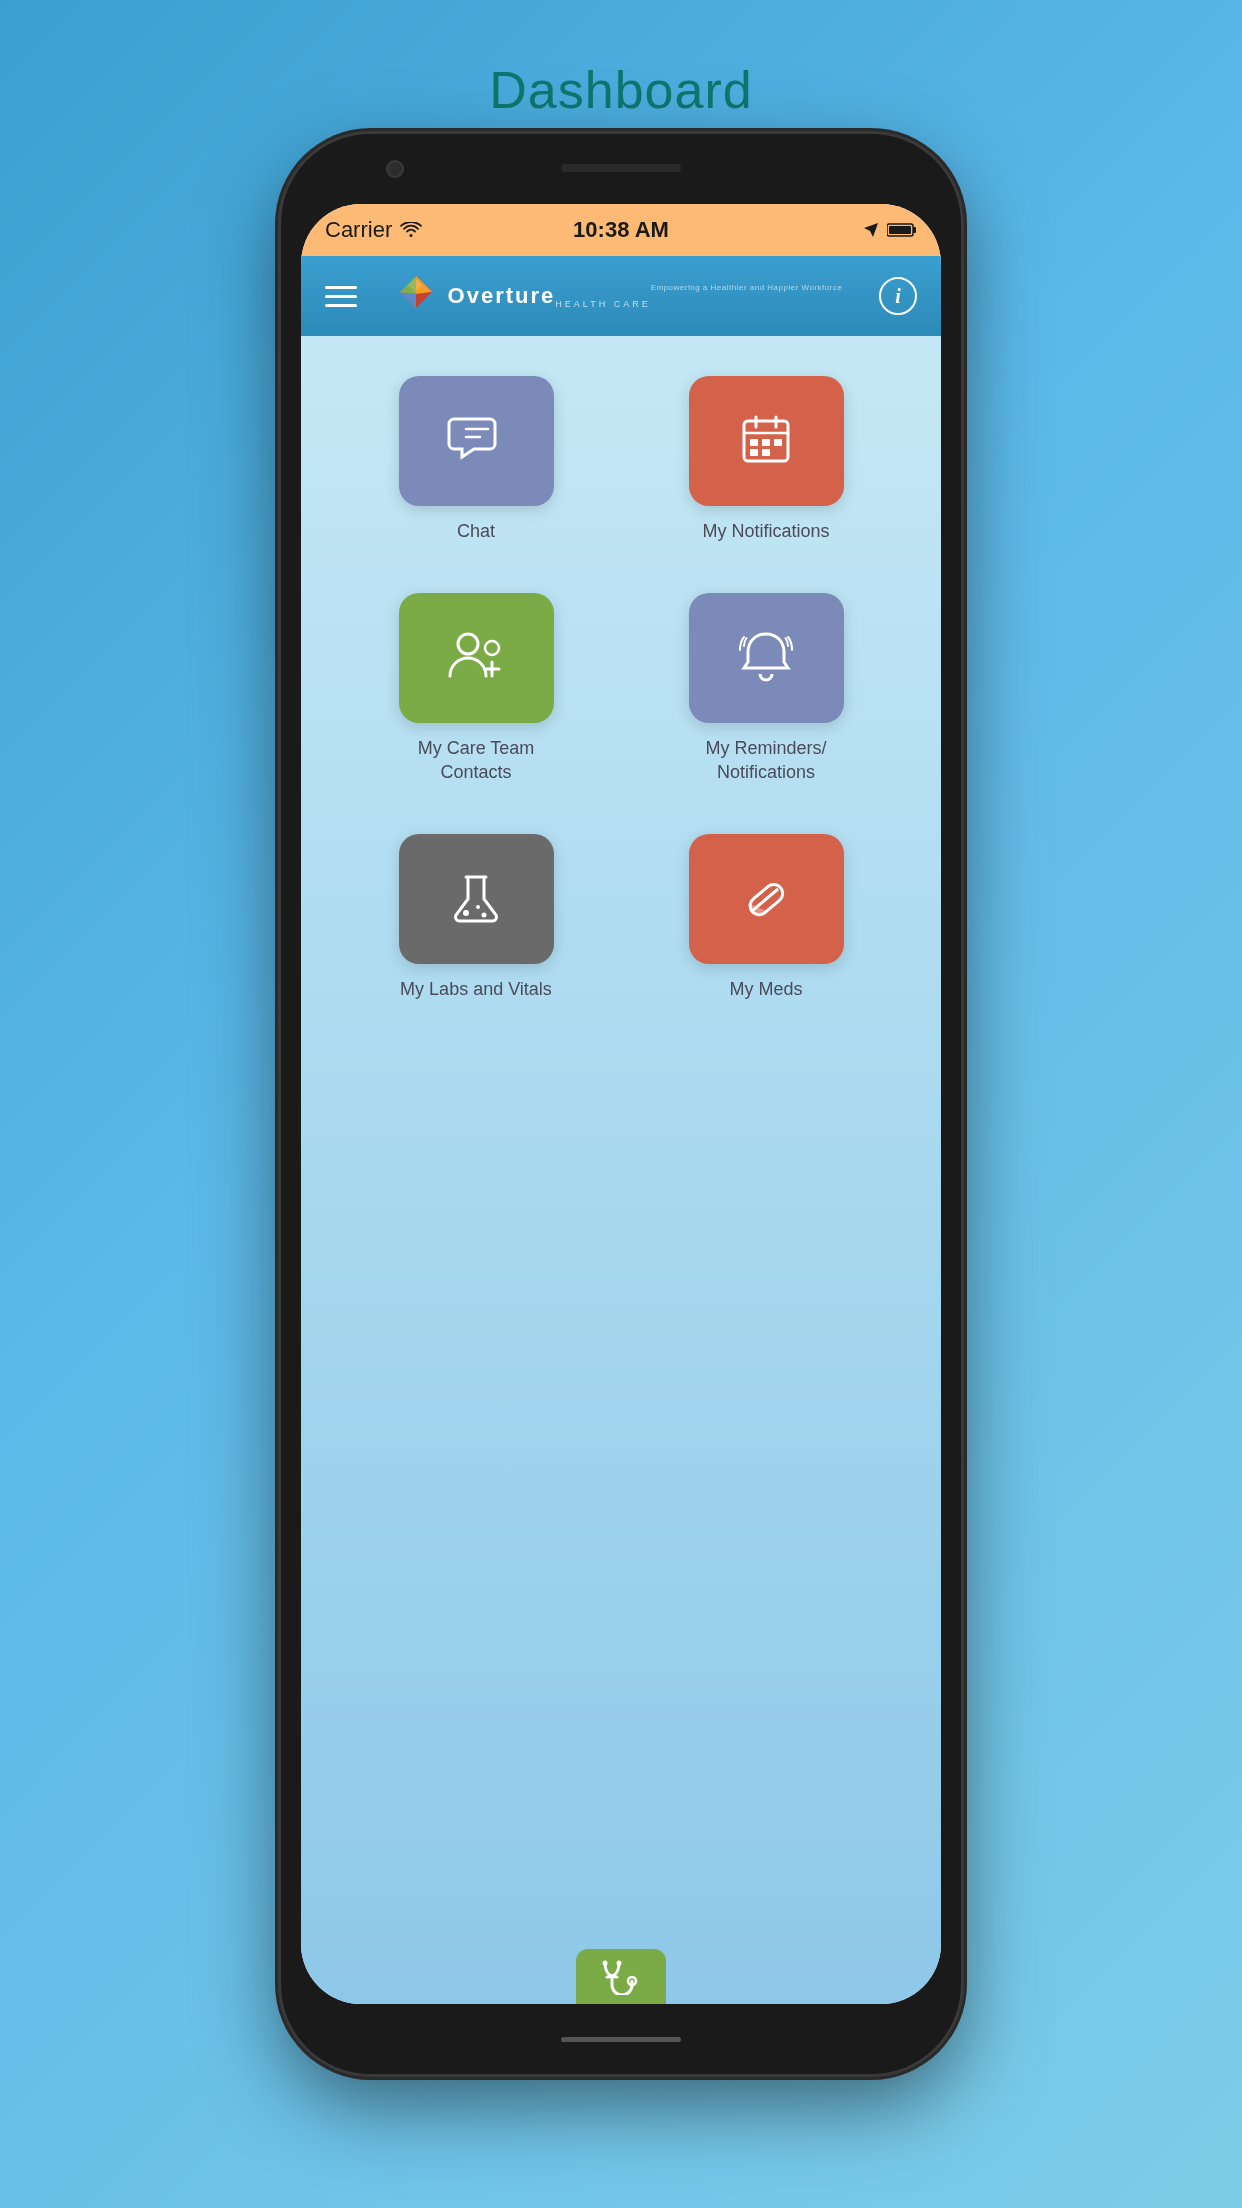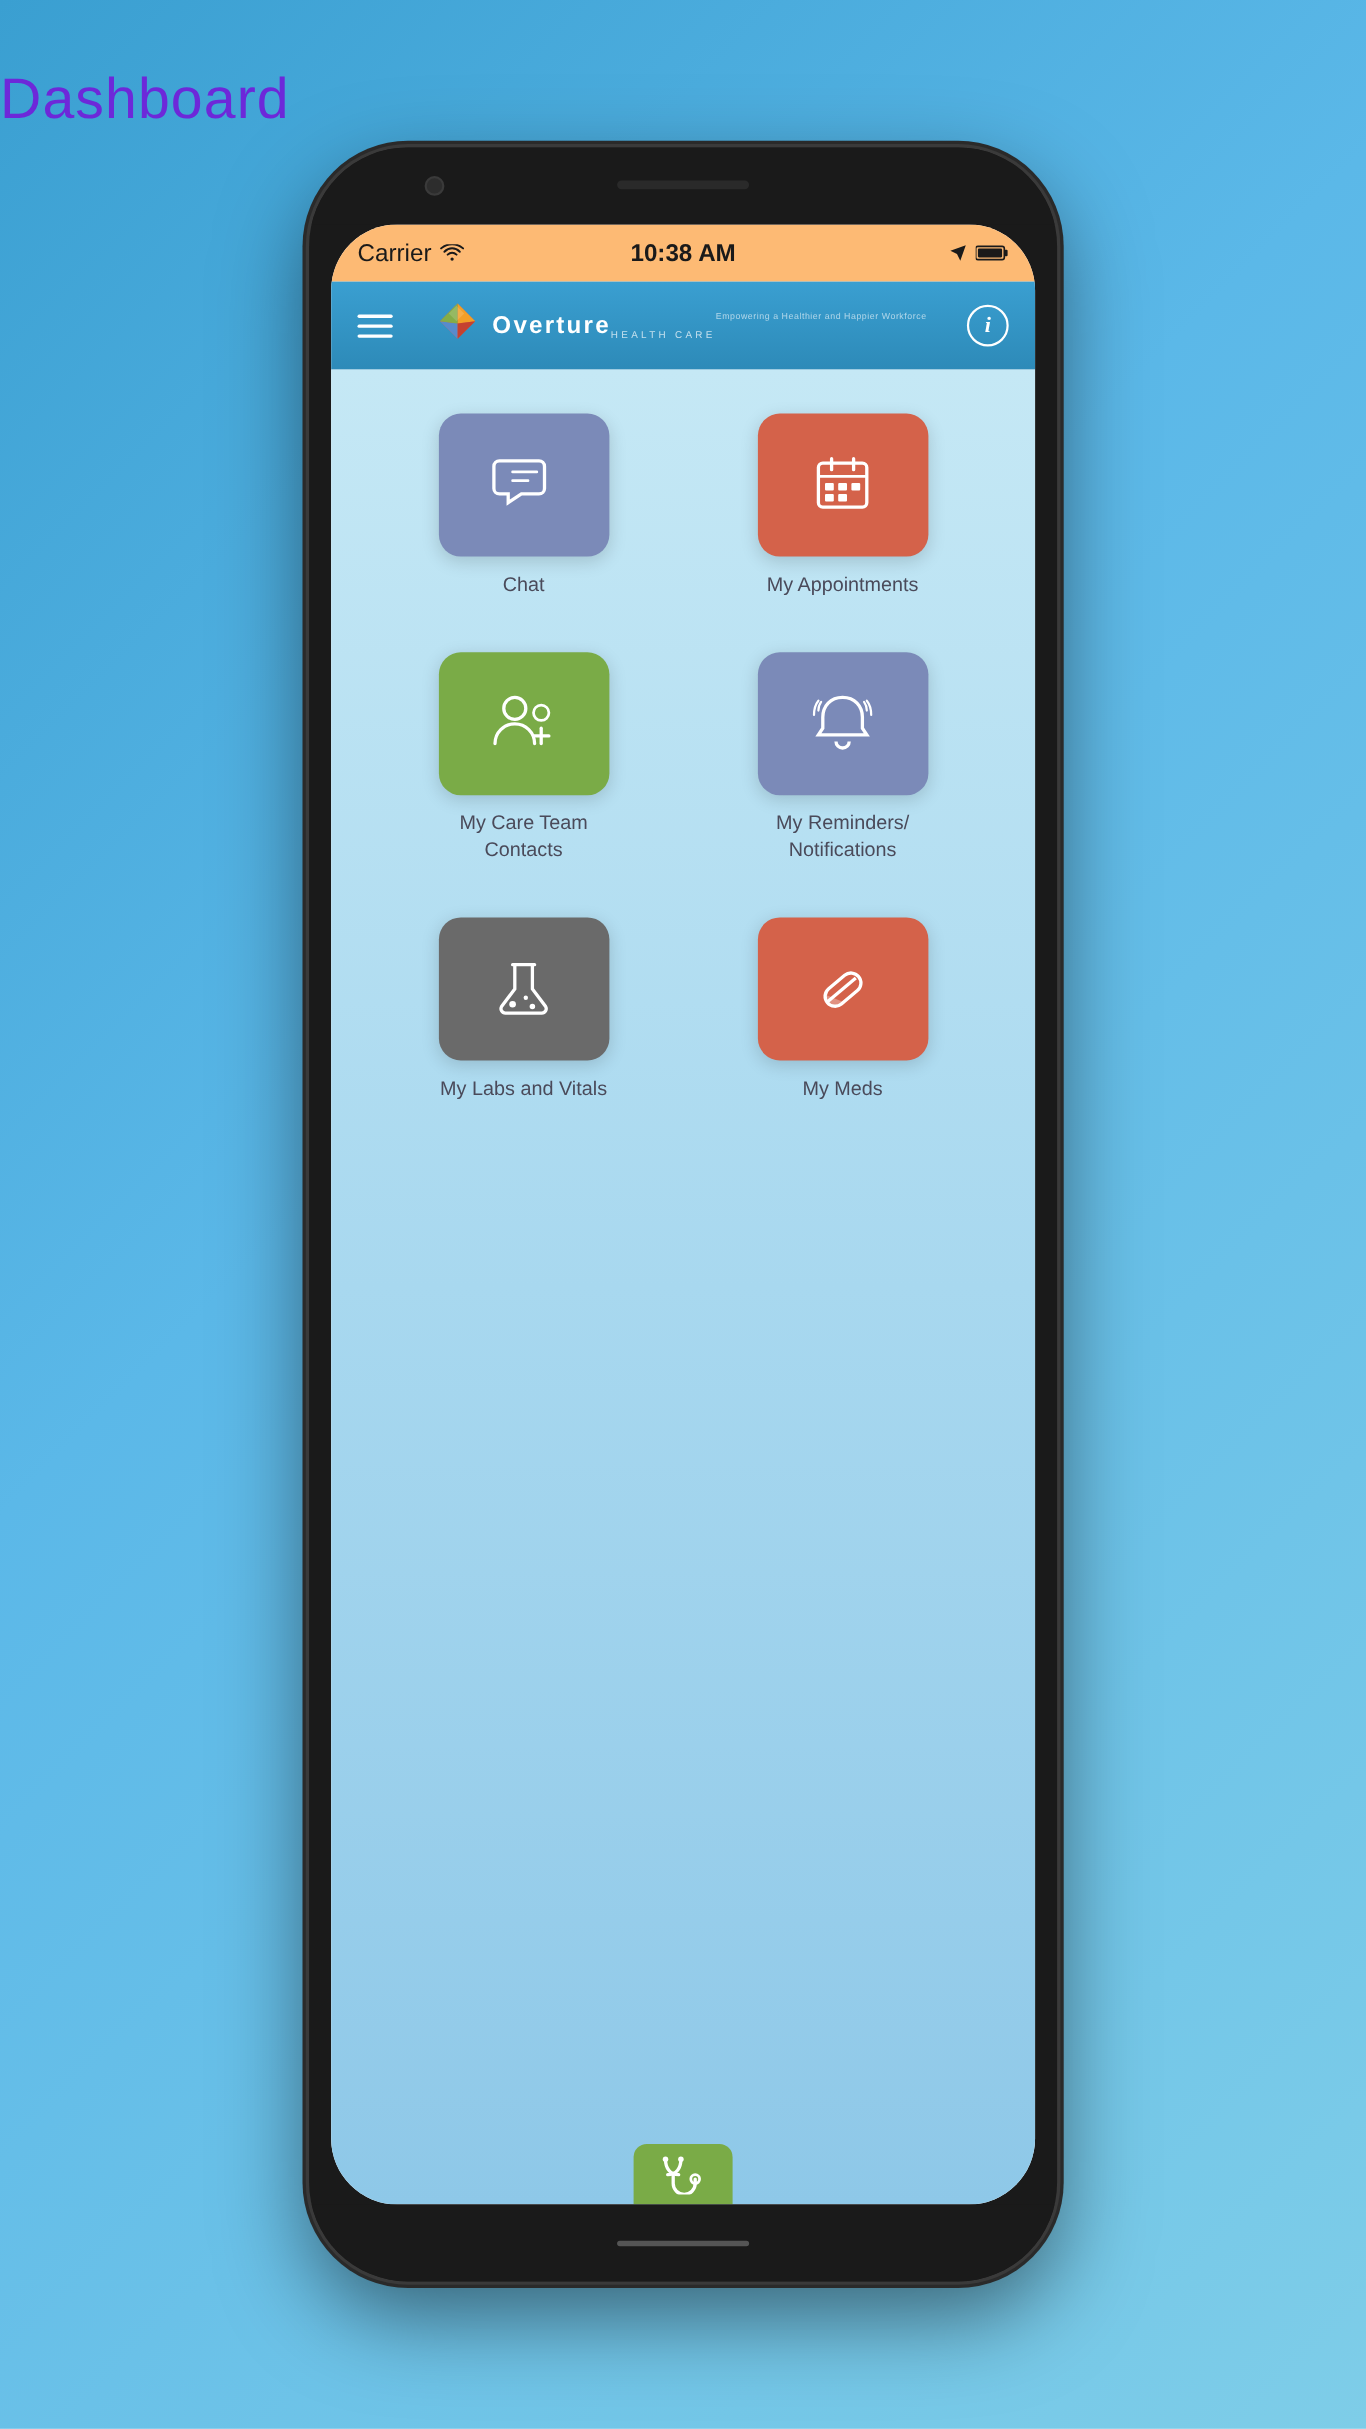--- a/index.html
+++ b/index.html
@@ -12,21 +12,22 @@
       align-items: center;
       justify-content: center;
       font-family: -apple-system, 'Helvetica Neue', Arial, sans-serif;
       overflow: hidden;
     }
 
     .page-title {
       position: absolute;
       top: 60px;
       left: 0; right: 0;
-      color: #6d28d9;
+      text-align: center;
+      color: #0f766e;
       font-size: 52px;
       font-weight: 300;
       letter-spacing: 1px;
     }
 
     
     .phone {
       width: 680px;
       height: 1940px;
       background: #1a1a1a;
@@ -378,21 +379,21 @@
               <line x1="8" y1="22" x2="52" y2="22" stroke="white" stroke-width="2.5"></line>
               <line x1="20" y1="6" x2="20" y2="16" stroke="white" stroke-width="3" stroke-linecap="round"></line>
               <line x1="40" y1="6" x2="40" y2="16" stroke="white" stroke-width="3" stroke-linecap="round"></line>
               <rect x="14" y="28" width="8" height="7" rx="1" fill="white"></rect>
               <rect x="26" y="28" width="8" height="7" rx="1" fill="white"></rect>
               <rect x="38" y="28" width="8" height="7" rx="1" fill="white"></rect>
               <rect x="14" y="38" width="8" height="7" rx="1" fill="white"></rect>
               <rect x="26" y="38" width="8" height="7" rx="1" fill="white"></rect>
             </svg>
           </div>
-          <span class="tile-label">My Appointments</span>
+          <span class="tile-label">My Notifications</span>
         </div>
 
       </div>
 
       <div class="grid-row">
 
         <div class="tile-container">
           <div class="tile tile-care-team">
             <svg width="65" height="60" viewBox="0 0 65 60" fill="none">
               <circle cx="24" cy="16" r="10" stroke="white" stroke-width="3" fill="none"></circle>

